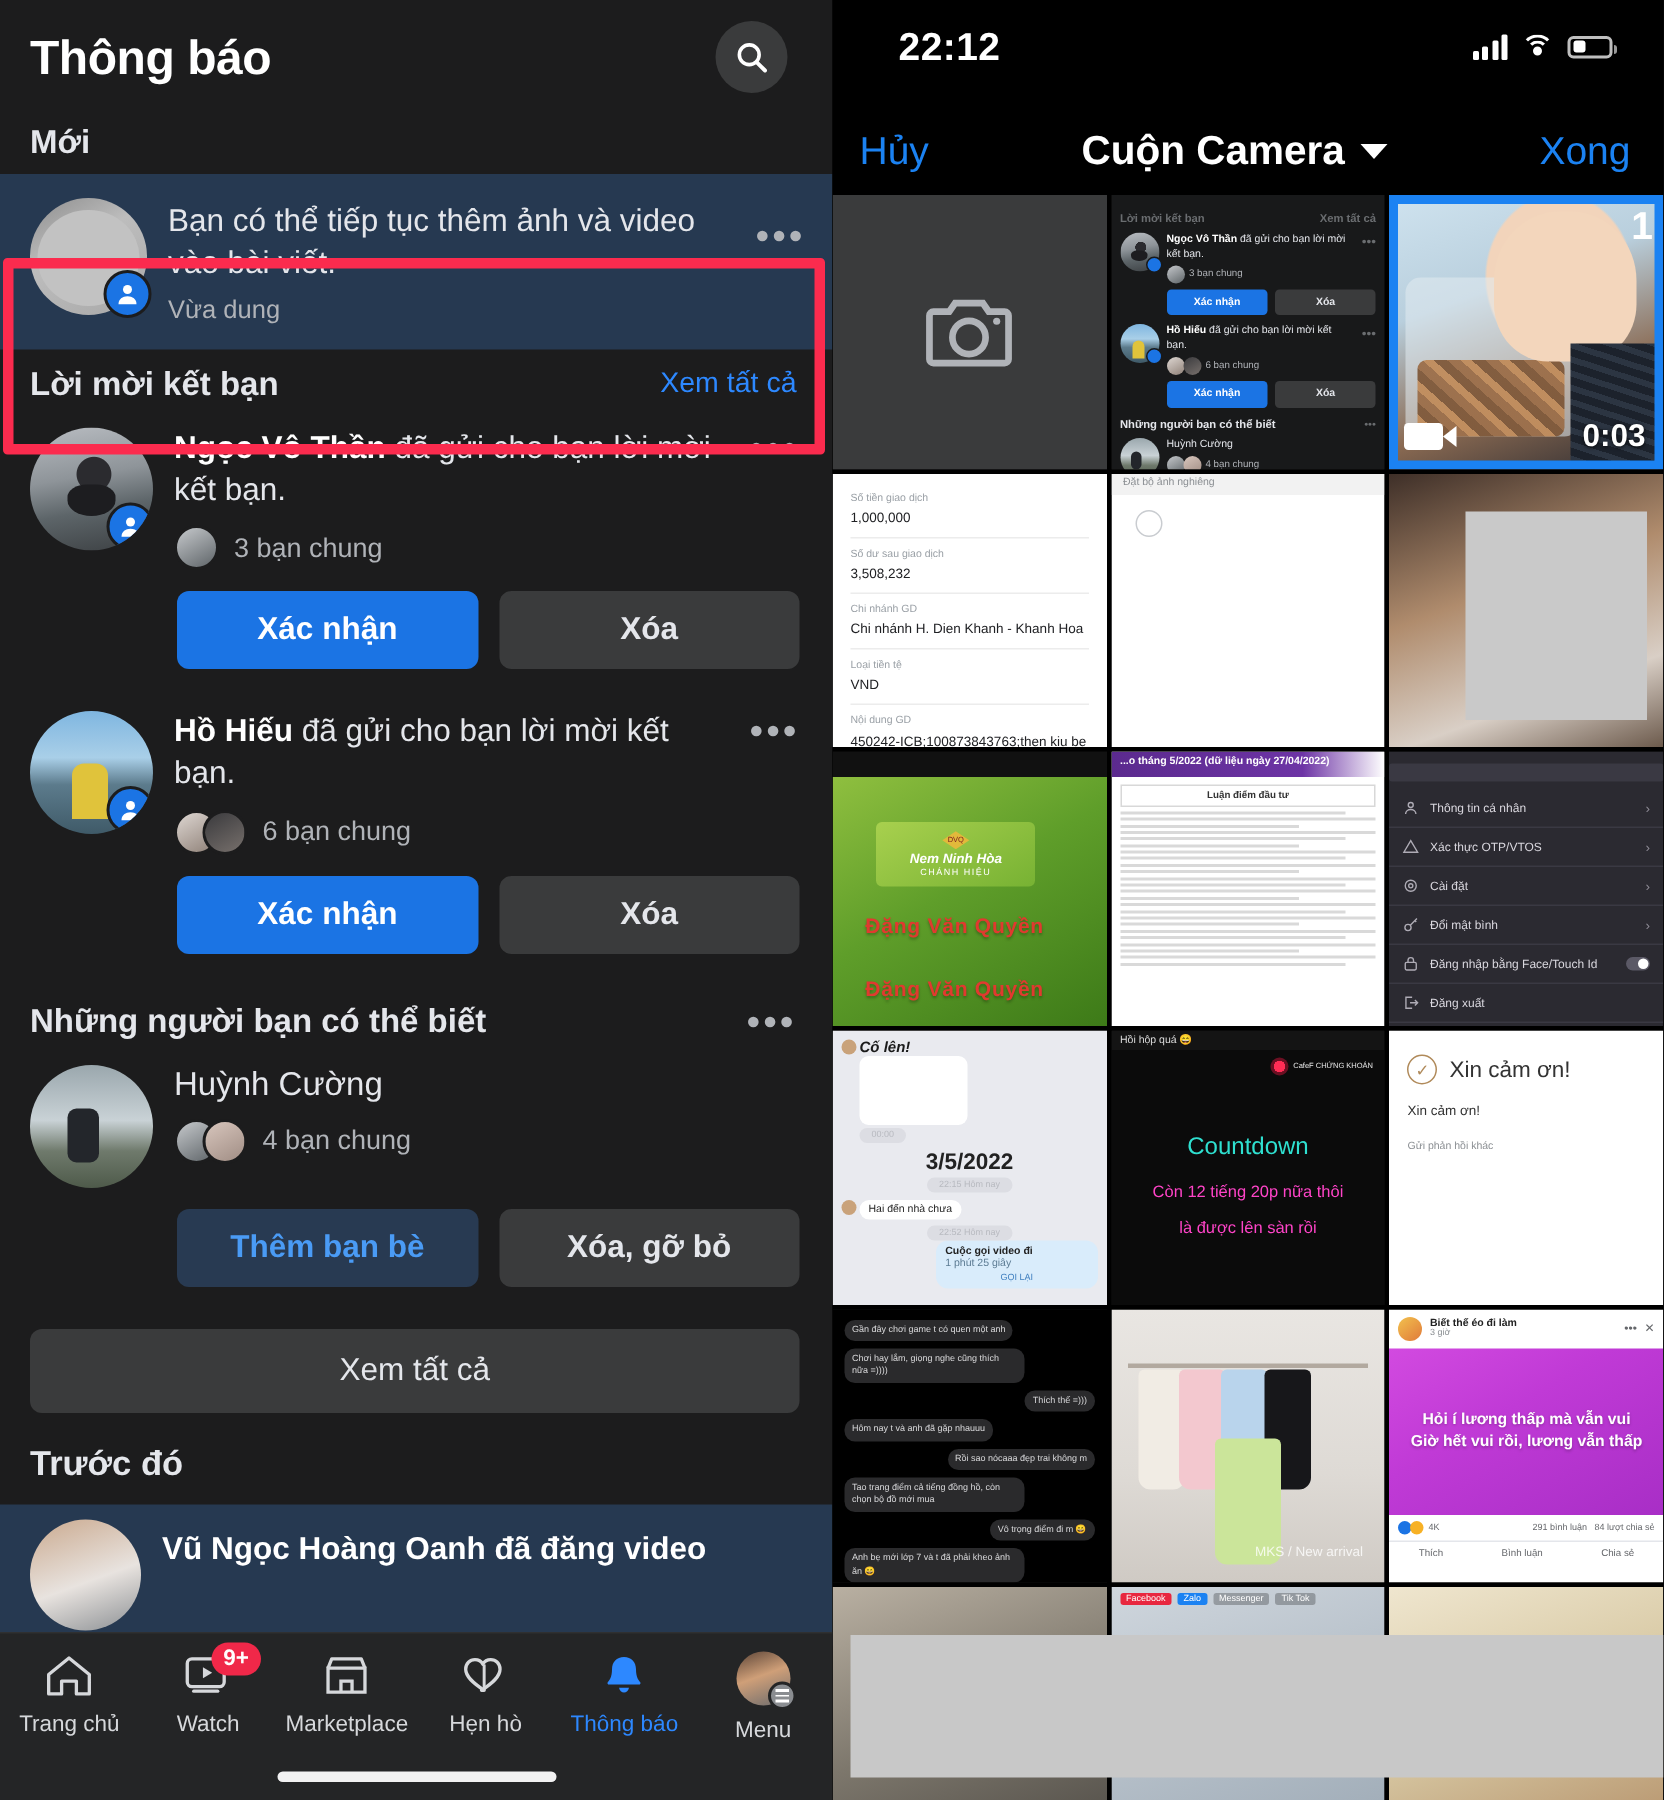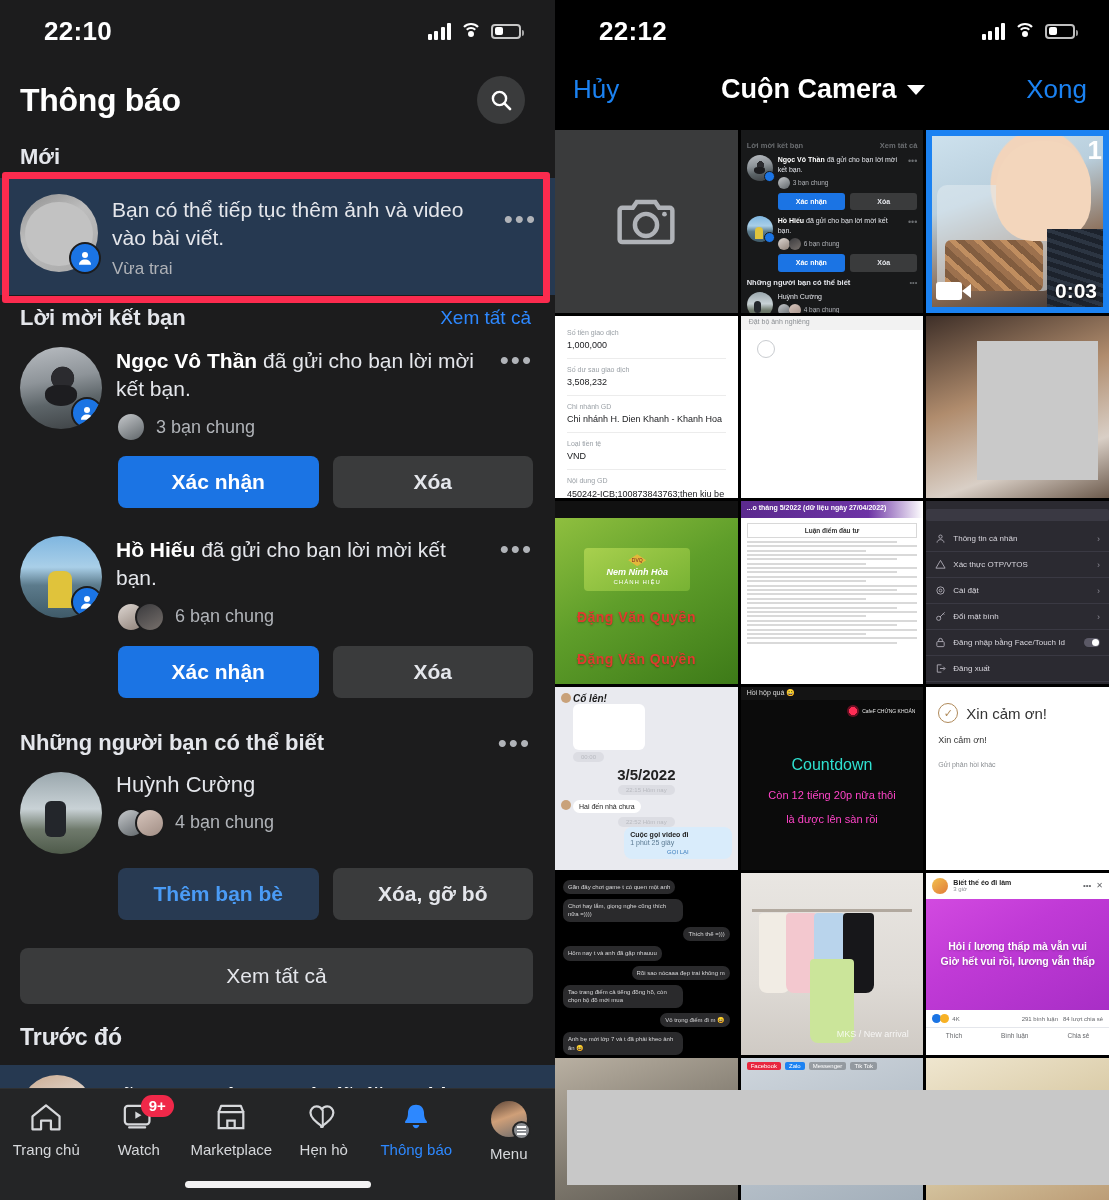--- a/index.html
+++ b/index.html
@@ -140,21 +140,21 @@
   .avtab .mm{ position:absolute; right:-4px; bottom:-3px; width:19px;height:19px;
     border-radius:50%; background:#8a8d91; border:2px solid #242526;
     display:flex;flex-direction:column;align-items:center;justify-content:center;gap:2px; }
   .avtab .mm i{ display:block; width:9px;height:1.6px;background:#fff; }
   .homebar{ position:absolute; left:50%; transform:translateX(-50%); bottom:12px;
     width:186px; height:7px; border-radius:4px; background:#f2f2f2; }
 
   
   .right{ position:relative; width:554px; height:1200px; background:#000;
      color:#fff; overflow:hidden; }
-  .r-hdr{ display:flex; align-items:flex-start; justify-content:space-between;
+  .r-hdr{ display:flex; align-items:flex-end; justify-content:space-between;
      padding:12px 18px 14px 18px; height:68px; }
   .r-cancel{ color:#1b82f2; font-size:26px; }
   .r-title{ display:flex; align-items:center; gap:10px; font-size:27px;
      font-weight:700; color:#fff; }
   .caret{ width:0;height:0;border-left:9px solid transparent;
      border-right:9px solid transparent;border-top:10px solid #fff; }
   .r-done{ color:#1b82f2; font-size:26px; font-weight:500; padding-right:4px; }
 
   .grid{ display:grid; grid-template-columns:repeat(3,1fr); gap:3px;
      padding:0 0 0 0; }
@@ -334,39 +334,20 @@
   .mask{ position:absolute; left:12px; top:1090px; width:1080px; height:95px;
      background:#c8c8c8; }
 </style>
 </head>
 <body>
 
 <div class="screen">
 
   <div class="left">
 
-    <div class="statusbar">
-      <div class="sb-time">22:10</div>
-      <div class="sb-right">
-        <div class="sig">
-            <i></i>
-            <i></i>
-            <i></i>
-            <i></i>
-          </div>
-        <div class="wifi">
-            <span></span>
-            <span></span>
-            <span></span>
-          </div>
-        <div class="batt">
-            <i></i>
-          </div>
-      </div>
-    </div>
 
     <div class="hdr">
       <h1>Thông báo</h1>
       <div class="searchbtn">
         <svg viewBox="0 0 24 24">
           <circle cx="10.5" cy="10.5" r="6.6" fill="none" stroke="#fff" stroke-width="2.4"></circle>
           <line x1="15.4" y1="15.4" x2="21" y2="21" stroke="#fff" stroke-width="2.6" stroke-linecap="round"></line>
         </svg>
       </div>
     </div>
@@ -382,21 +363,21 @@
           </div>
         <div class="badge-person">
           <svg viewBox="0 0 24 24">
               <circle cx="12" cy="8" r="4"></circle>
               <path d="M4 21c0-4.4 3.6-7 8-7s8 2.6 8 7z"></path>
             </svg>
         </div>
       </div>
       <div class="body">
         <div class="txt">Bạn có thể tiếp tục thêm ảnh và video vào bài viết.</div>
-        <div class="sub">Vừa trai</div>
+        <div class="sub">Vừa dung</div>
       </div>
       <div class="dots">•••</div>
     </div>
 
     <div class="sectionrow">
       <h2>Lời mời kết bạn</h2>
       <div class="link">Xem tất cả</div>
     </div>
 
     <div class="fr">

